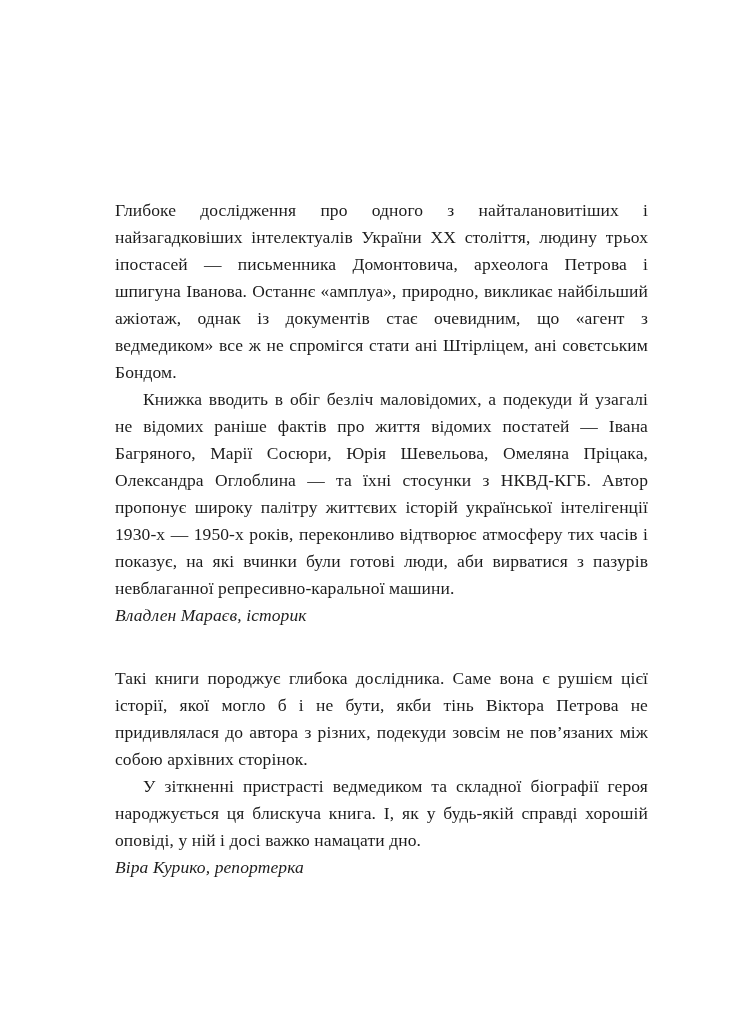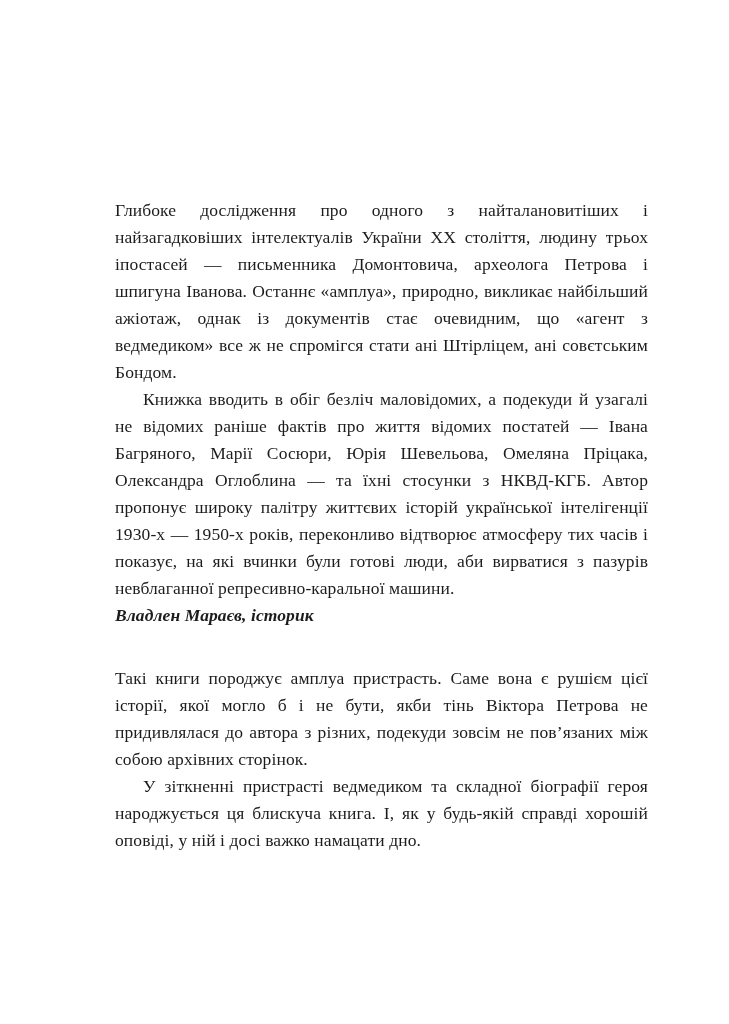--- a/index.html
+++ b/index.html
@@ -37,32 +37,32 @@
   .blurb p.indented {
     text-indent: 28px;
   }
   .attribution {
     margin: 0;
     margin-top: 0;
     font-size: 17.5px;
     line-height: 27px;
     font-style: italic;
     text-align: right;
-    font-weight: bold;
   }
 </style>
 </head>
 <body>
 
 <div class="page">
 
   <section class="blurb">
     <p>Глибоке дослідження про одного з найталановитіших і найзагадковіших інтелектуалів України ХХ століття, людину трьох іпостасей — письменника Домонтовича, археолога Петрова і шпигуна Іванова. Останнє «амплуа», природно, викликає найбільший ажіотаж, однак із документів стає очевидним, що «агент з ведмедиком» все ж не спромігся стати ані Штірліцем, ані совєтським Бондом.</p>
     <p class="indented">Книжка вводить в обіг безліч маловідомих, а подекуди й узагалі не відомих раніше фактів про життя відомих постатей — Івана Багряного, Марії Сосюри, Юрія Шевельова, Омеляна Пріцака, Олександра Оглоблина — та їхні стосунки з НКВД-КГБ. Автор пропонує широку палітру життєвих історій української інтелігенції 1930-х — 1950-х років, переконливо відтворює атмосферу тих часів і показує, на які вчинки були готові люди, аби вирватися з пазурів невблаганної репресивно-каральної машини.</p>
     <p class="attribution">Владлен Мараєв, історик</p>
   </section>
 
   <section class="blurb">
-    <p>Такі книги породжує амплуа пристрасть. Саме вона є рушієм цієї історії, якої могло б і не бути, якби тінь Віктора Петрова не придивлялася до автора з різних, подекуди зовсім не пов’язаних між собою архівних сторінок.</p>
+    <p>Такі книги породжує глибока дослідника. Саме вона є рушієм цієї історії, якої могло б і не бути, якби тінь Віктора Петрова не придивлялася до автора з різних, подекуди зовсім не пов’язаних між собою архівних сторінок.</p>
     <p class="indented">У зіткненні пристрасті ведмедиком та складної біографії героя народжується ця блискуча книга. І, як у будь-якій справді хорошій оповіді, у ній і досі важко намацати дно.</p>
+    <p class="attribution">Віра Курико, репортерка</p>
   </section>
 
 </div>
 
 </body></html>

